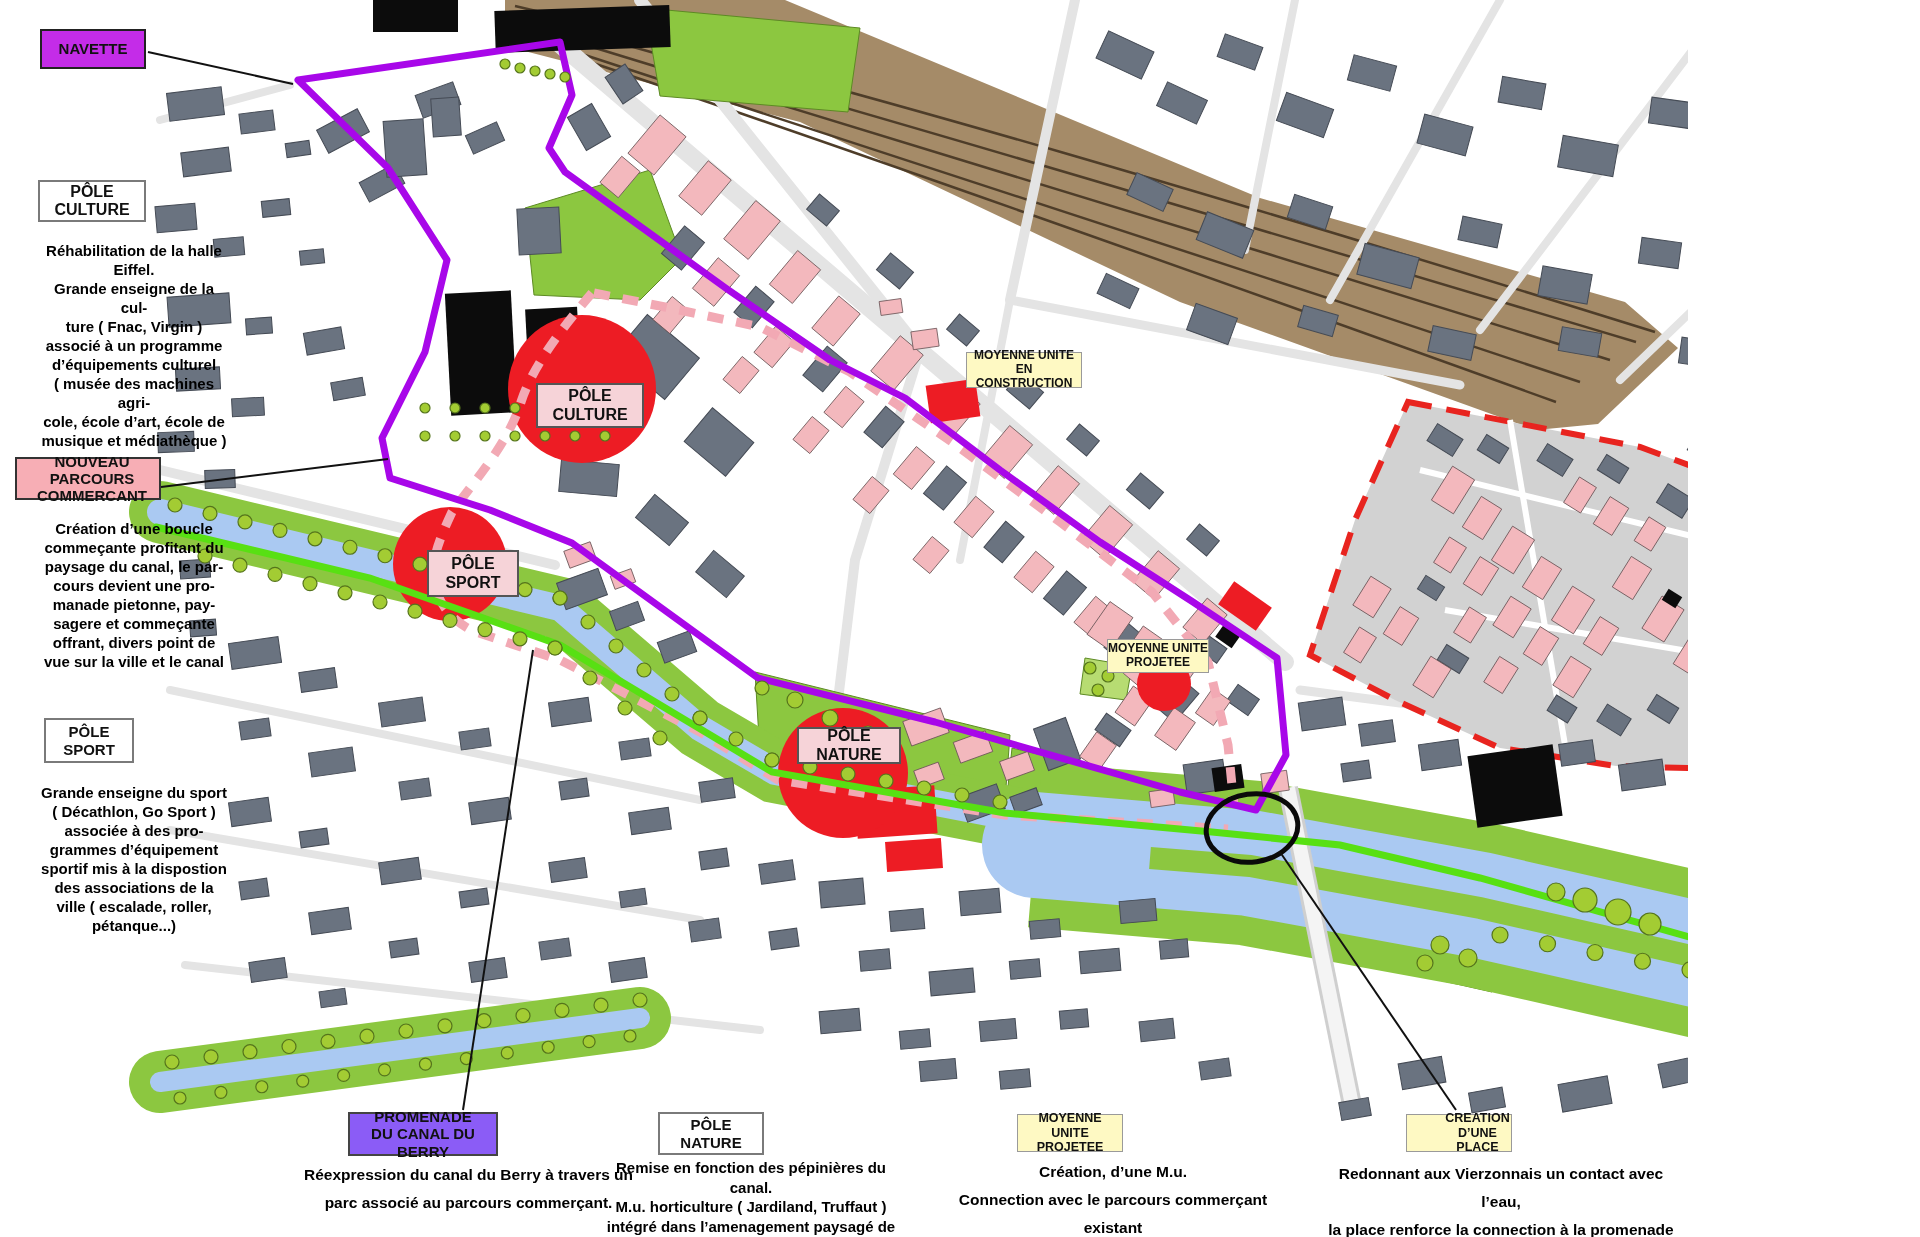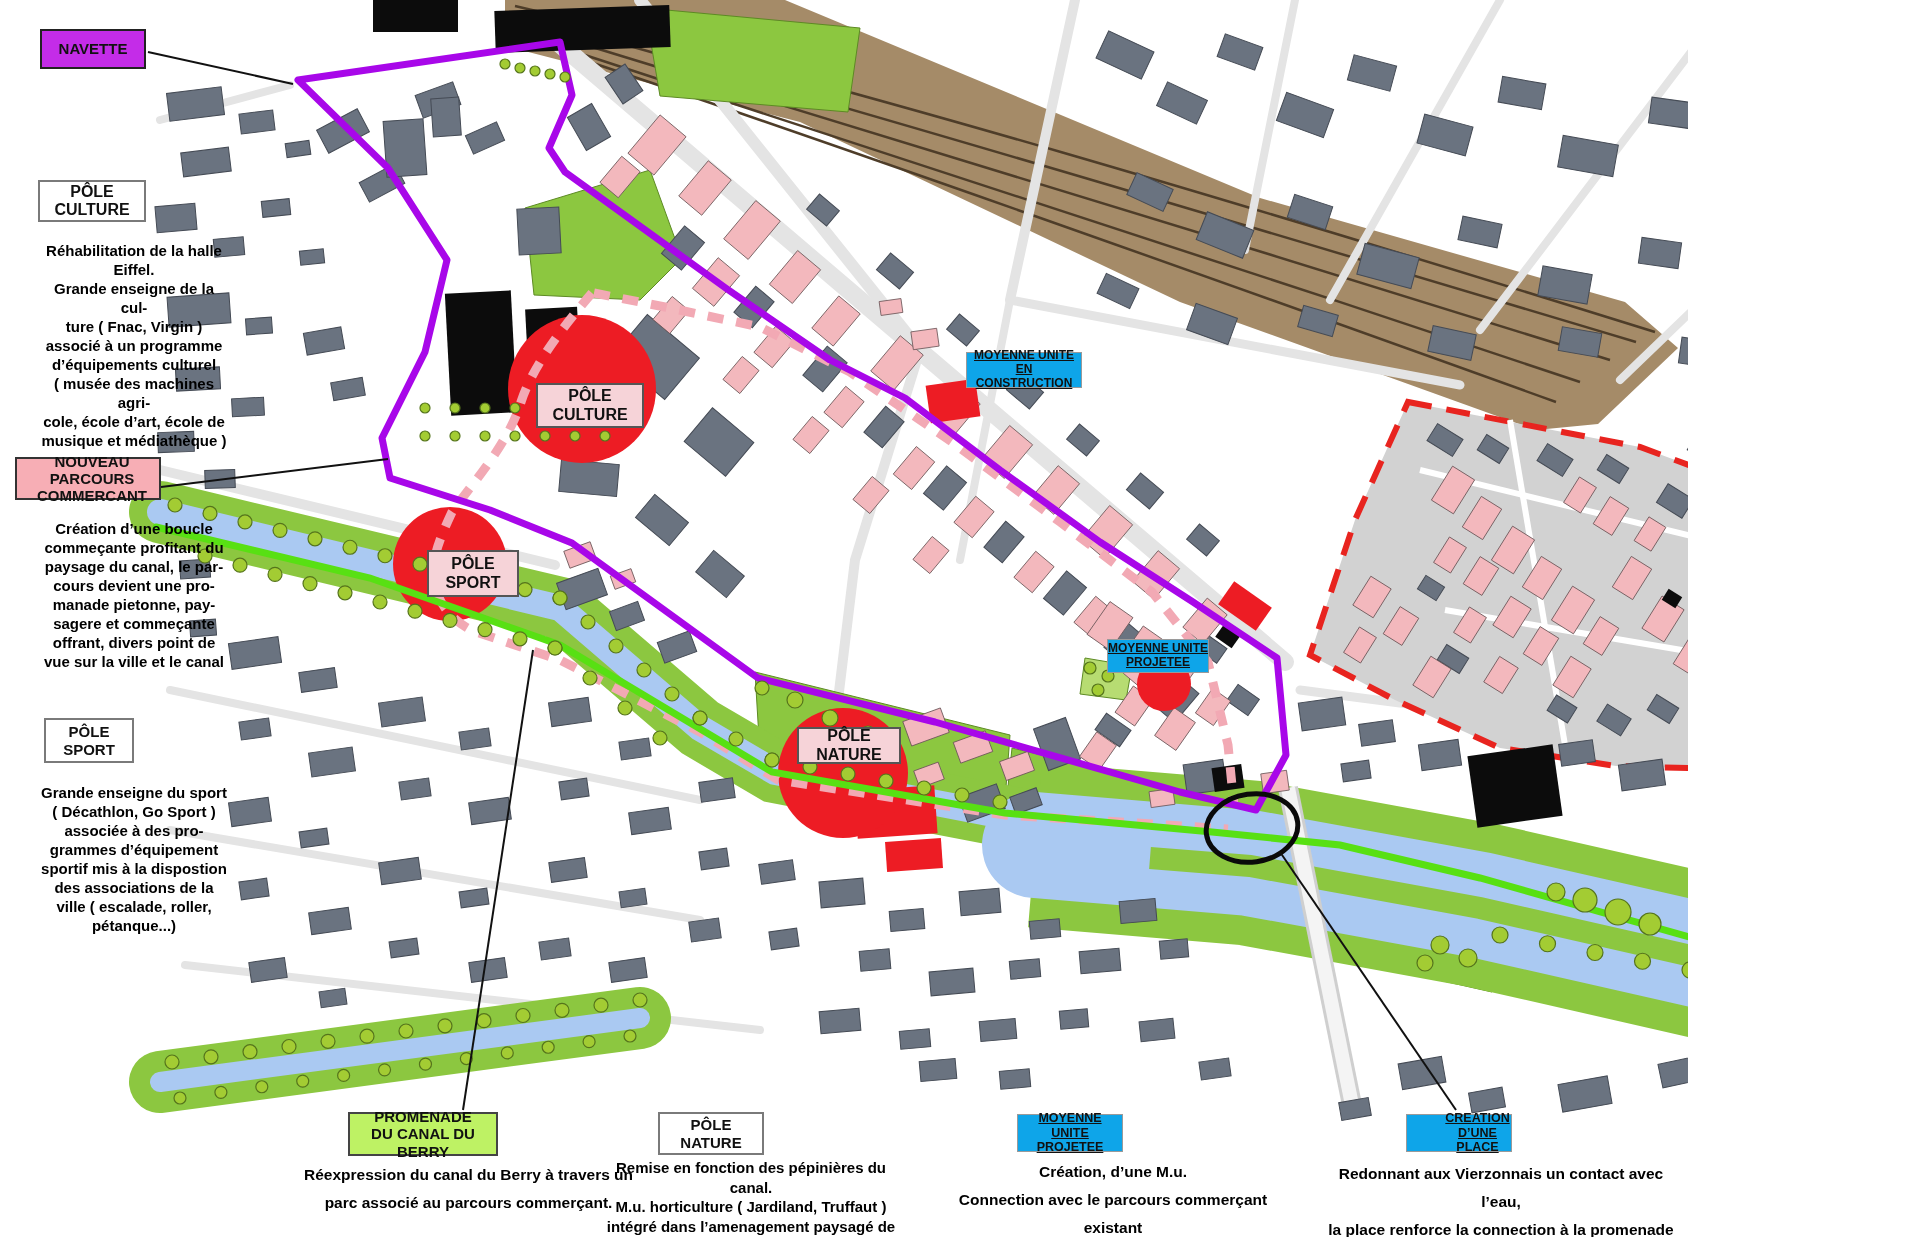--- a/index.html
+++ b/index.html
@@ -29,24 +29,24 @@
   .ellipse{fill:none;stroke:#0a0a0a;stroke-width:5;}
   .leaders line{stroke:#111;stroke-width:2;}
 
   
   .box{
     position:absolute;display:flex;align-items:center;justify-content:center;
     text-align:center;font-weight:bold;white-space:pre-line;box-sizing:border-box;
     color:#111;line-height:1.15;
   }
   .box-white{background:#ffffff;border:2px solid #7a7a7a;}
-  .box-white-sm{background:#0ea5e9;border:1.5px solid #9a9a9a;text-decoration:underline;}
+  .box-white-sm{background:#fef9c3;border:1.5px solid #9a9a9a;}
   .box-purple{background:#c42ce8;border:2px solid #222;}
   .box-pinkfill{background:#f7aeb5;border:2px solid #333;padding-left:8px;}
-  .box-green{background:#bef264;border:2px solid #444;}
+  .box-green{background:#8b5cf6;border:2px solid #444;}
   .box-pinklight{background:#f6d3d8;border:2px solid #555;}
   .desc{
     position:absolute;font-weight:bold;color:#000;text-align:center;
     white-space:pre-line;
     padding-left:41px;
   }
   .desc-left{font-size:15px;line-height:19px;}
   .desc-bottom{font-size:15.5px;line-height:28px;}
 </style>
 </head>

